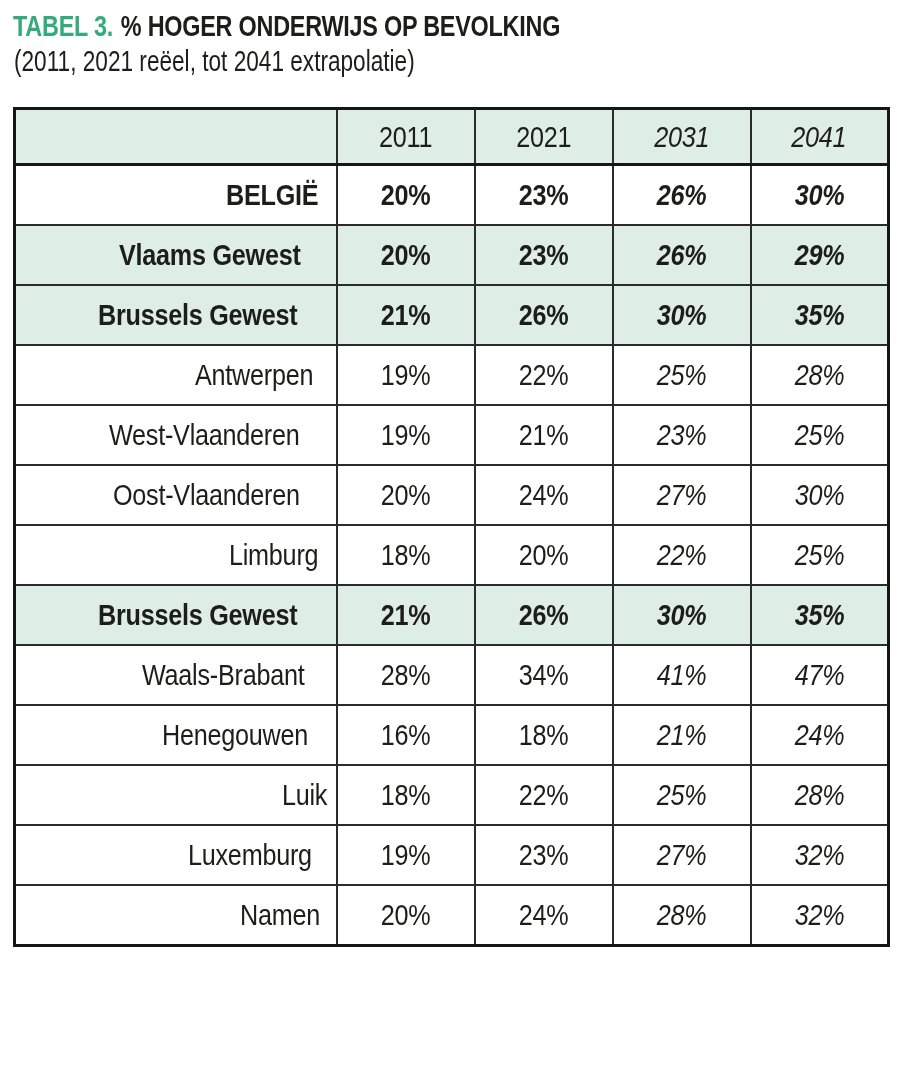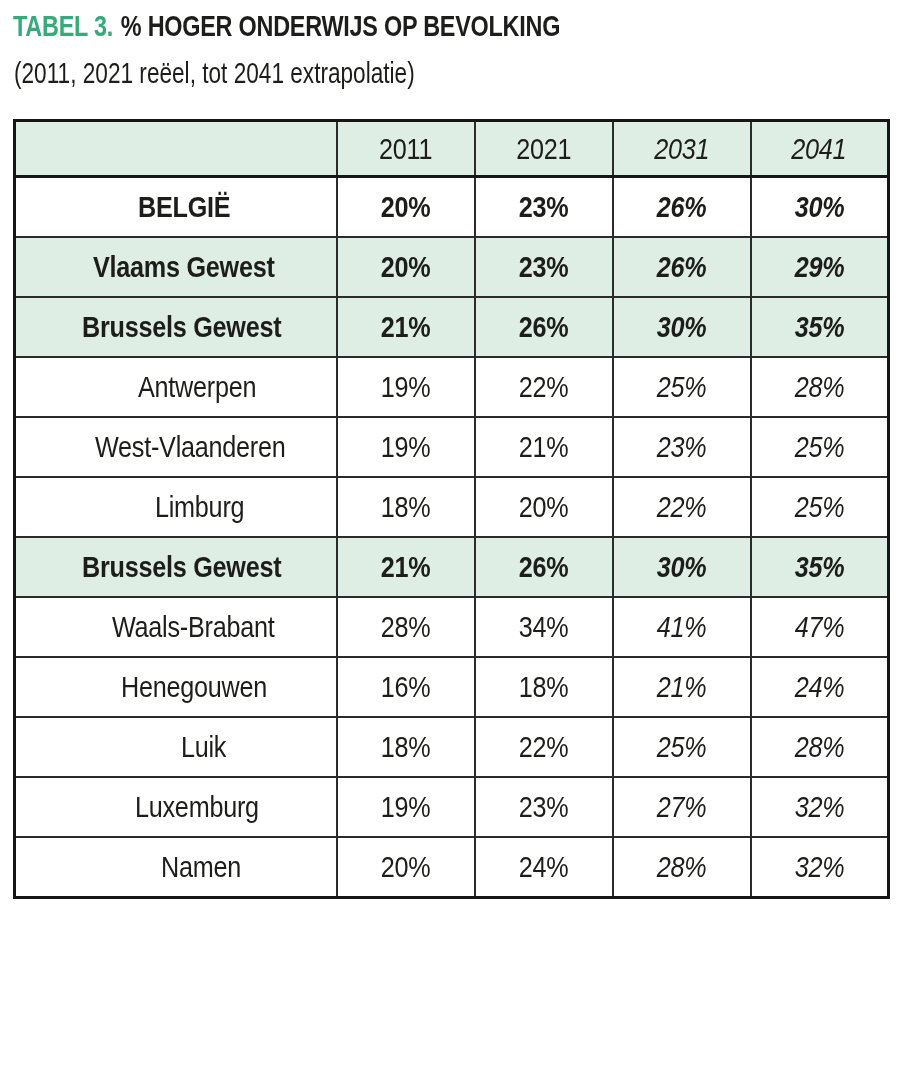--- a/index.html
+++ b/index.html
@@ -7,35 +7,35 @@
     position:relative; width:896px; height:1085px; box-sizing:border-box;
     padding:8px 12px 0 13px; background:#ffffff; overflow:hidden;
     font-family:"Liberation Sans", sans-serif; color:#1d1d1b;
   }
   
   .cond  { display:inline-block; transform:scaleX(0.84); transform-origin:50% 50%; white-space:nowrap; }
   .cond-l{ display:inline-block; transform:scaleX(0.78); transform-origin:0 50%;  white-space:nowrap; }
 
   .title { margin:0; font-size:30px; font-weight:bold; line-height:36px; white-space:nowrap; letter-spacing:-0.3px; }
   .title .accent { color:#35ab7c; padding-right:10px; }
-  .subtitle { font-size:29px; font-weight:normal; line-height:34px; margin:12px 0 0 1px; white-space:nowrap; }
+  .subtitle { font-size:29px; font-weight:normal; line-height:34px; margin:0 0 0 1px; white-space:nowrap; }
 
   table.data {
     border-collapse:collapse; table-layout:fixed; width:876px;
     margin-top:29px; border:3px solid #161616;padding-left:47px;
   }
   col.c-label { width:322px; }
   col.c-year  { width:138px; }
   th, td {
     border:2px solid #2b2b2b; padding:0; height:58px;
     font-size:30px; vertical-align:middle; text-align:center;
     letter-spacing:-0.3px;
   }
   thead th { height:53px; font-weight:normal; border-bottom:3px solid #161616; }
-  td.lbl, th.lbl { text-align:center;margin-top:16px; }
+  td.lbl, th.lbl { text-align:right;margin-top:16px; }
   td.lbl .cond { transform-origin:0 50%; }
   tr.hl > th, tr.hl > td { background:#dfeee5; }
   tr.country, tr.region { font-weight:bold; }
   tr.country td.lbl { padding-left:35px; }
   tr.region  td.lbl { padding-left:50px; }
   tr.province td.lbl { padding-left:65px; }
   .proj .cond { font-style:italic; }
 </style>
 </head>
 <body>
@@ -100,20 +100,27 @@
 
 
       <tr class="province">
         <td class="lbl"><span class="cond">West-Vlaanderen</span></td>
         <td><span class="cond">19%</span></td>
         <td><span class="cond">21%</span></td>
         <td class="proj"><span class="cond">23%</span></td>
         <td class="proj"><span class="cond">25%</span></td>
       </tr>
 
+      <tr class="province">
+        <td class="lbl"><span class="cond">Oost-Vlaanderen</span></td>
+        <td><span class="cond">20%</span></td>
+        <td><span class="cond">24%</span></td>
+        <td class="proj"><span class="cond">27%</span></td>
+        <td class="proj"><span class="cond">30%</span></td>
+      </tr>
 
       <tr class="province">
         <td class="lbl"><span class="cond">Limburg</span></td>
         <td><span class="cond">18%</span></td>
         <td><span class="cond">20%</span></td>
         <td class="proj"><span class="cond">22%</span></td>
         <td class="proj"><span class="cond">25%</span></td>
       </tr>
 
       <tr class="region hl">

